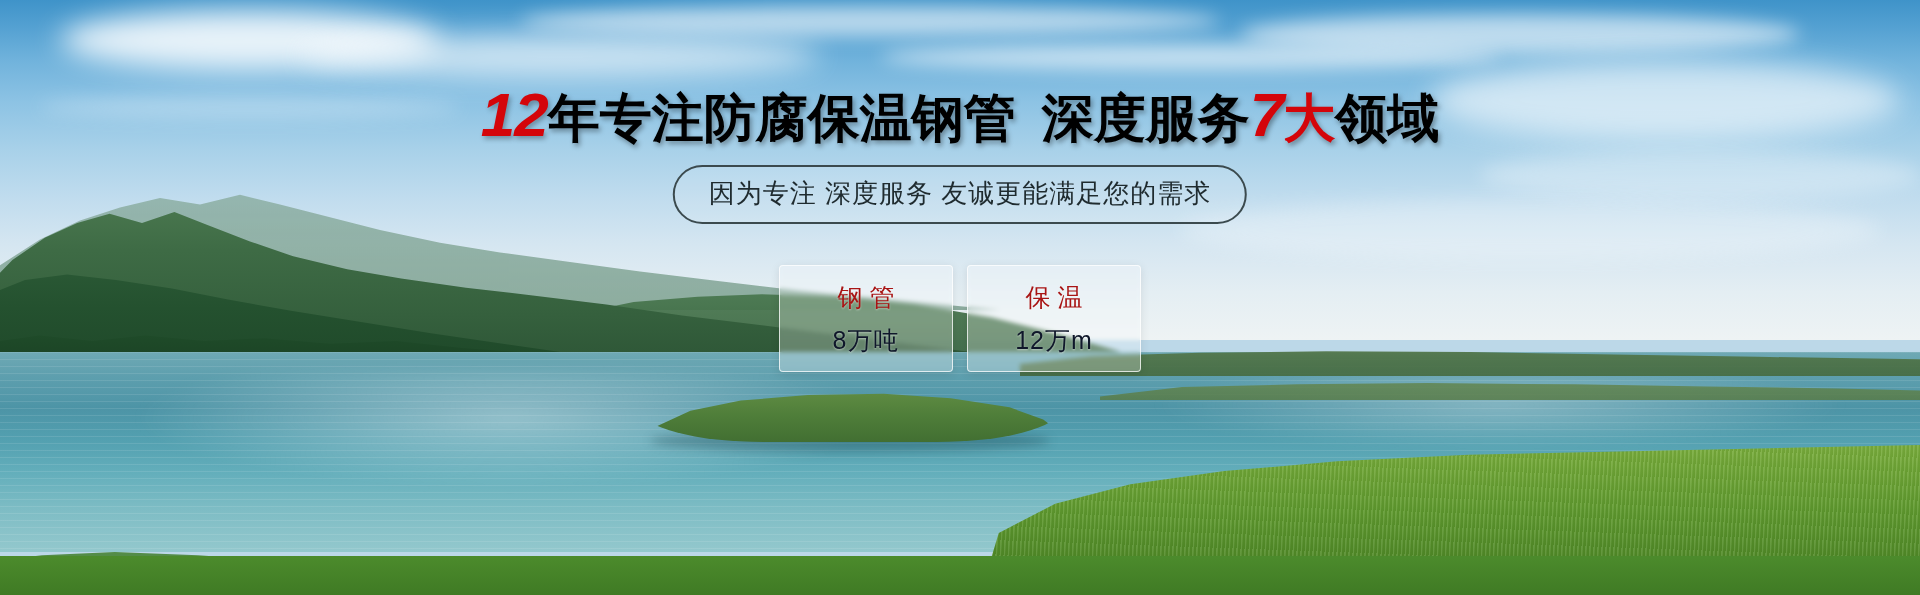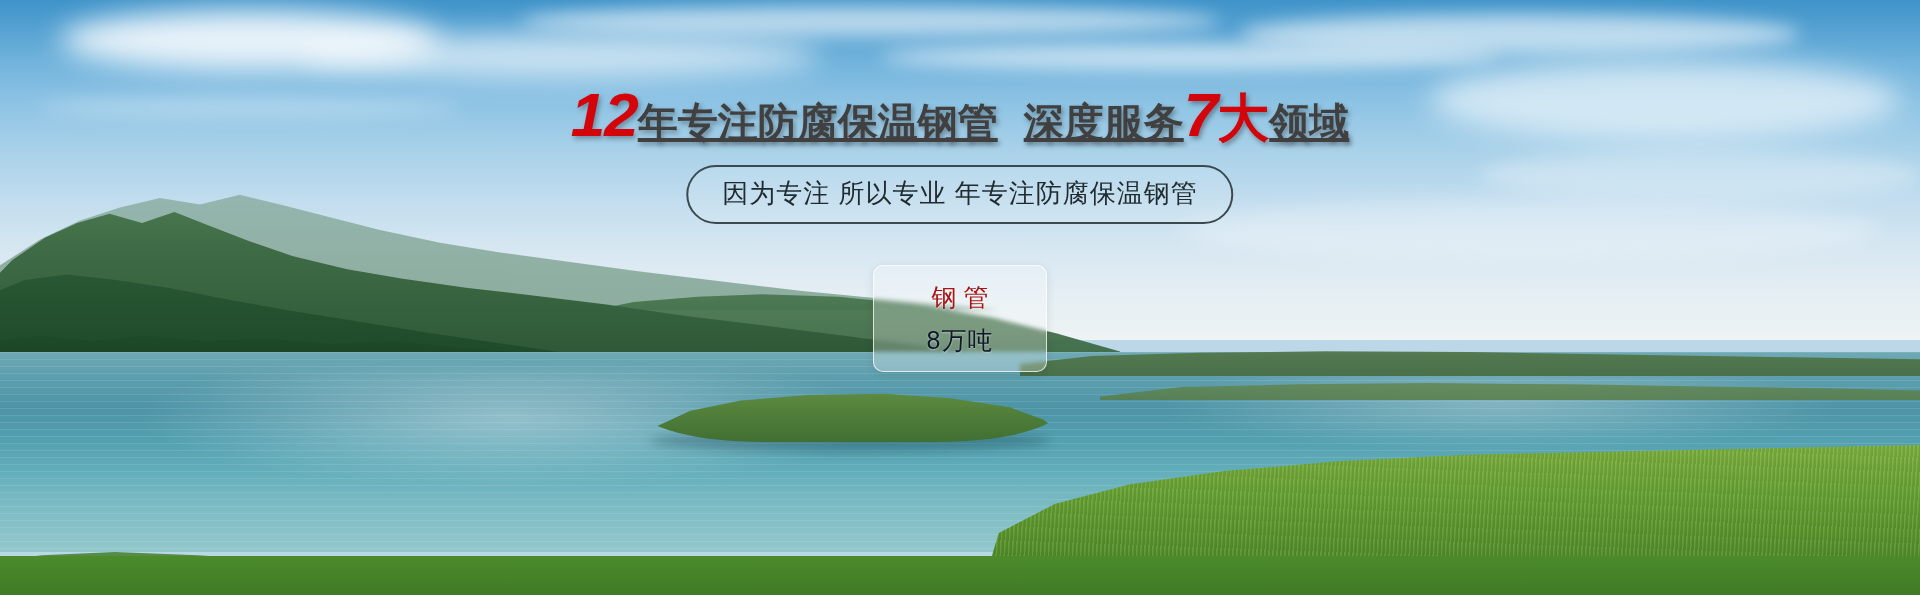--- a/index.html
+++ b/index.html
@@ -152,21 +152,21 @@
     white-space:nowrap;line-height:1;
     font-weight:bold;
     letter-spacing:0px;
     text-shadow:2px 3px 5px rgba(0,0,0,.35);
   }
   .hl-num{
     font-size:62px;color:#d4050a;font-style:italic;font-weight:bold;
     letter-spacing:-1px;
     text-shadow:2px 3px 5px rgba(0,0,0,.30);
   }
-  .hl-dark{font-size:40px;color:#404040;text-decoration:underline;}
+  .hl-dark{font-size:52px;color:#000000;}
   .hl-red{font-size:52px;color:#d4050a;}
   .hl-red-big{font-size:62px;color:#d4050a;font-weight:bold;font-style:italic;letter-spacing:-1px;}
   .hl-gap{display:inline-block;width:26px;}
 
   
   .subpill{
     position:absolute;left:50%;transform:translateX(-50%);top:165px;
     padding:9px 34px 11px 34px;
     border:2px solid #3b4a4e;border-radius:30px;
     font-size:26px;color:#1f2b2f;letter-spacing:1px;
@@ -175,21 +175,21 @@
   }
 
   
   .cards{
     position:absolute;left:50%;transform:translateX(-50%);top:265px;
     display:flex;gap:14px;
   }
   .card{
     width:172px;height:105px;
     border:1px solid rgba(255,255,255,.75);
-    border-radius:10px;
+    border-radius:4px;
     background:rgba(255,255,255,.26);
     backdrop-filter:blur(2px);
     display:flex;flex-direction:column;
     align-items:center;justify-content:center;
     box-shadow:0 2px 10px rgba(0,0,0,.10);
   }
   .card-label{
     font-size:25px;color:#a81414;letter-spacing:7px;
     text-indent:7px;font-weight:normal;margin-bottom:10px;
     text-shadow:0 1px 2px rgba(255,255,255,.45);
@@ -235,27 +235,33 @@
   <div class="island"></div>
 
   <div class="grass-left"></div>
   <div class="grass-fg"></div>
   <div class="grass-bot"></div>
 
   <div class="headline">
     <span class="hl-num">12</span><span class="hl-dark">年专注防腐保温钢管</span><span class="hl-gap"></span><span class="hl-dark">深度服务</span><span class="hl-red-big">7</span><span class="hl-red">大</span><span class="hl-dark">领域</span>
   </div>
 
-  <div class="subpill">因为专注  所以专业  年专注防腐保温钢管</div>
+  <div class="subpill">因为专注  深度服务  友诚更能满足您的需求</div>
 
   <div class="cards">
 
     <div class="card">
       <div class="card-label">钢管</div>
       <div class="card-value">
         <span>8万吨</span><sup></sup>
       </div>
     </div>
 
 
+    <div class="card">
+      <div class="card-label">保温</div>
+      <div class="card-value">
+        <span>12万m</span><sup></sup>
+      </div>
+    </div>
 
   </div>
 </div>
 
 </body></html>

